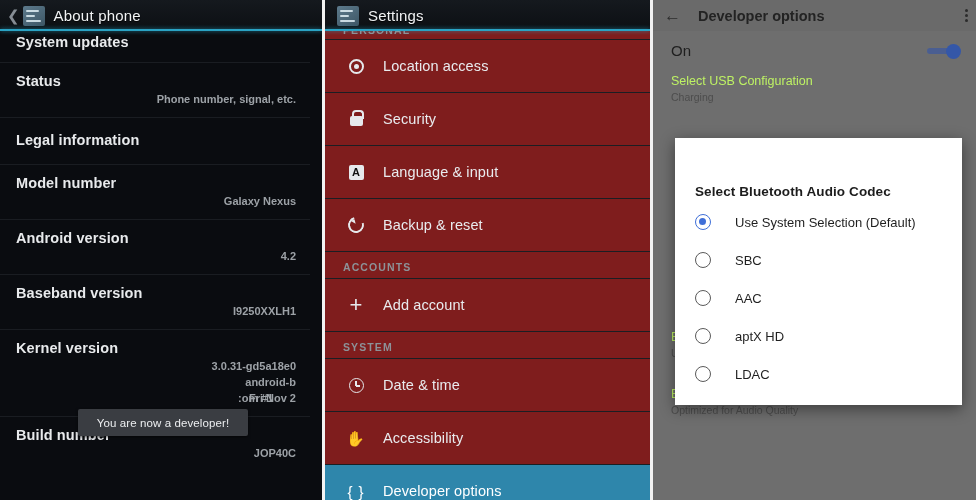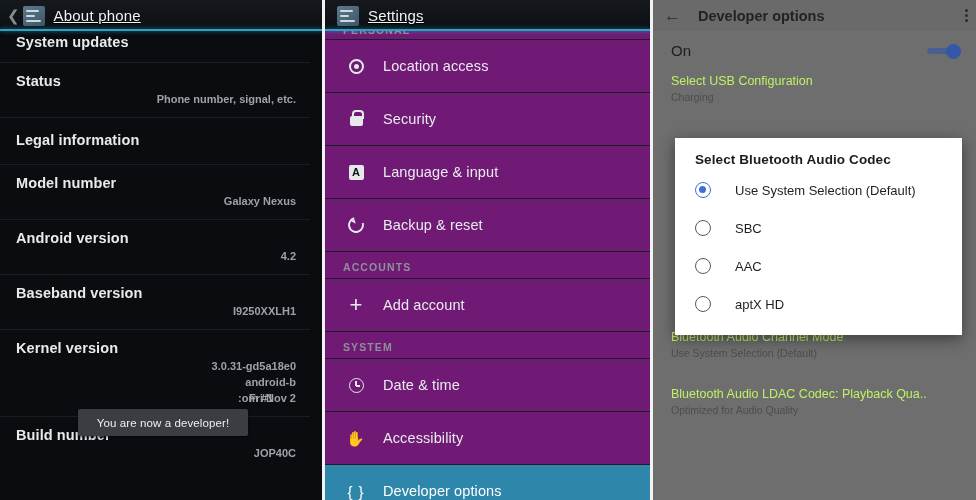--- a/index.html
+++ b/index.html
@@ -14,21 +14,21 @@
     width: 976px; height: 500px;
     display: flex;
     background: #05070a;
   }
 
   
   .panel { position: relative; height: 500px; overflow: hidden; }
   .panel-gap { width: 3px; height: 500px; background: #f2f2f2; flex: 0 0 3px; }
 
   .p1 { flex: 0 0 322px; background: #0a0c10; }
-  .p2 { flex: 0 0 325px; background: #701a75; }
+  .p2 { flex: 0 0 325px; background: #7f1d1d; }
   .p3 { flex: 0 0 326px; background: #6e6e6e; }
 
   
   .holo-bar {
     height: 31px;
     background: linear-gradient(#15191e, #0c0f13);
     display: flex; align-items: center;
     padding-left: 7px;
     position: relative;
   }
@@ -52,21 +52,20 @@
   .app-icon i {
     position: absolute; left: 3px; height: 2px; border-radius: 1px;
     background: rgba(225,238,245,.85);
   }
   .app-icon i:nth-child(1){ top: 4px; width: 13px; }
   .app-icon i:nth-child(2){ top: 9px; width: 9px; }
   .app-icon i:nth-child(3){ top: 14px; width: 15px; }
   .holo-title {
     color: #f1f3f5; font-size: 15px; letter-spacing: .2px;
     text-shadow: 0 1px 1px #000;
-    text-decoration: underline;
   }
 
   
   .list1 { padding: 0 12px 0 0; font-weight: bold; }
   .row1 {
     padding: 9px 14px 10px 16px;
     border-bottom: 1px solid #1a1d22;
     position: relative;
   }
   .row1:last-child { border-bottom: none; }
@@ -190,20 +189,21 @@
     width: 287px;
     background: #ffffff;
     box-shadow: 0 4px 14px rgba(0,0,0,.45);
     padding: 14px 0 12px 0;
     z-index: 30;
   }
   .dlg-title {
     color: #1c1c1c; font-size: 13.5px; font-weight: bold;
     padding: 0 20px 4px 20px;
     letter-spacing: .1px;
+    margin-top: 32px;
   }
   .dlg-opt {
     display: flex; align-items: center;
     height: 38px; padding: 0 20px;
   }
   .radio {
     width: 16px; height: 16px; border-radius: 50%;
     border: 1.8px solid #5a5a5a; flex: 0 0 16px;
     margin-right: 24px; position: relative;
   }
@@ -417,18 +417,22 @@
           <span class="dlg-label">SBC</span>
         </div>
         <div class="dlg-opt">
           <span class="radio"></span>
           <span class="dlg-label">AAC</span>
         </div>
         <div class="dlg-opt">
           <span class="radio"></span>
           <span class="dlg-label">aptX HD</span>
         </div>
+        <div class="dlg-opt">
+          <span class="radio"></span>
+          <span class="dlg-label">LDAC</span>
+        </div>
       </div>
 
     </div>
   </div>
 
 </div>
 
 </body></html>

